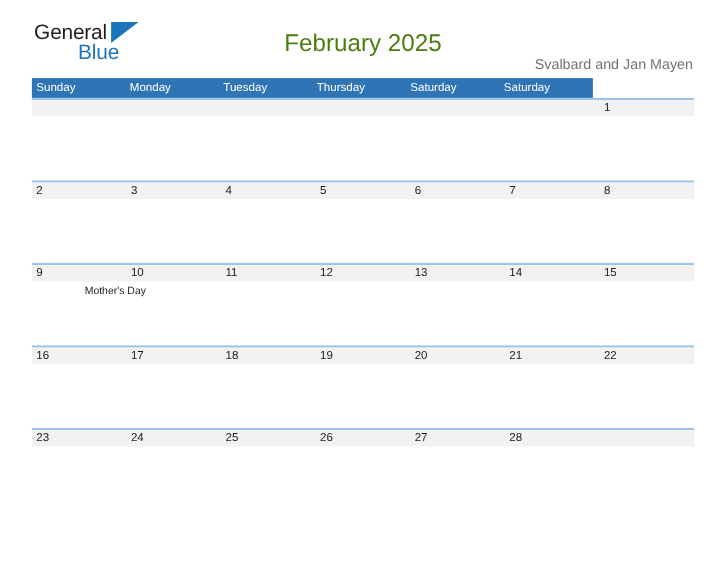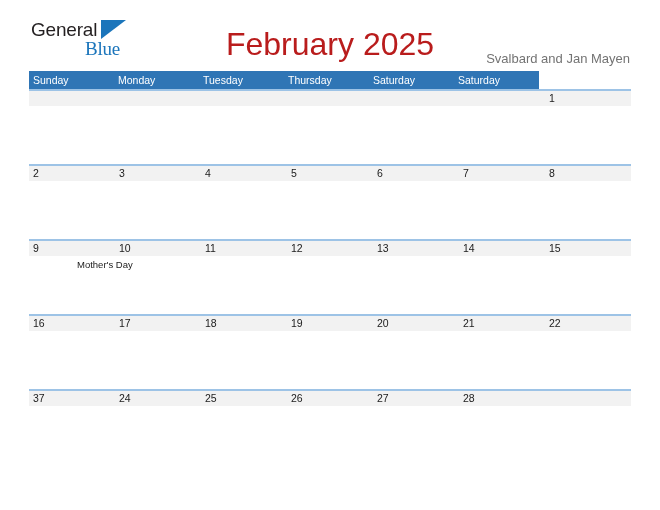--- a/index.html
+++ b/index.html
@@ -49,43 +49,42 @@
     font-family: "Liberation Sans", sans-serif;
     line-height: 21px;
   }
   .logo-blue {
     position: absolute;
     left: 40px;
     top: 19px;
     font-size: 19px;
     letter-spacing: -0.2px;
     color: #1b75bb;
-    font-family: Liberation Serif, serif;
+    font-family: Liberation Sans, sans-serif;
     line-height: 21px;
-    margin-left: 14px;
   }
   .logo-triangle {
     position: absolute;
     left: 70px;
     top: 1px;
     width: 0;
     height: 0;
     border-top: 19px solid #1b75bb;
     border-right: 25px solid transparent;
   }
 
   
   .title {
     position: absolute;
     left: 0;
     top: 26px;
     width: 660px;
     text-align: center;
-    font-size: 32px;
-    color: #b91c1c;
+    font-size: 22px;
+    color: #4d7c0f;
     font-family: "Liberation Sans", sans-serif;
     white-space: nowrap;
   }
 
   
   .region {
     position: absolute;
     right: 30px;
     top: 51px;
     font-size: 13px;
@@ -277,21 +276,21 @@
             <div class="body-cell"></div>
             <div class="body-cell"></div>
             <div class="body-cell"></div>
             <div class="body-cell"></div>
             <div class="body-cell"></div>
           </div>
         </div>
         <div class="week">
           <div class="week-rule"></div>
           <div class="num-row">
-            <div class="num-cell">37</div>
+            <div class="num-cell">23</div>
             <div class="num-cell">24</div>
             <div class="num-cell">25</div>
             <div class="num-cell">26</div>
             <div class="num-cell">27</div>
             <div class="num-cell">28</div>
             <div class="num-cell"></div>
           </div>
           <div class="body-row">
             <div class="body-cell"></div>
             <div class="body-cell"></div>

